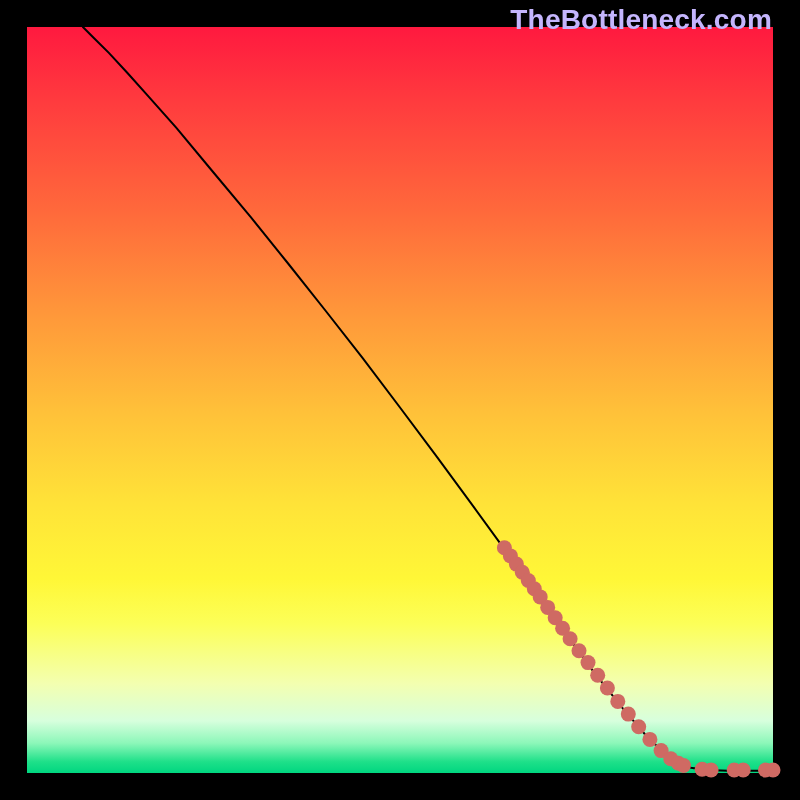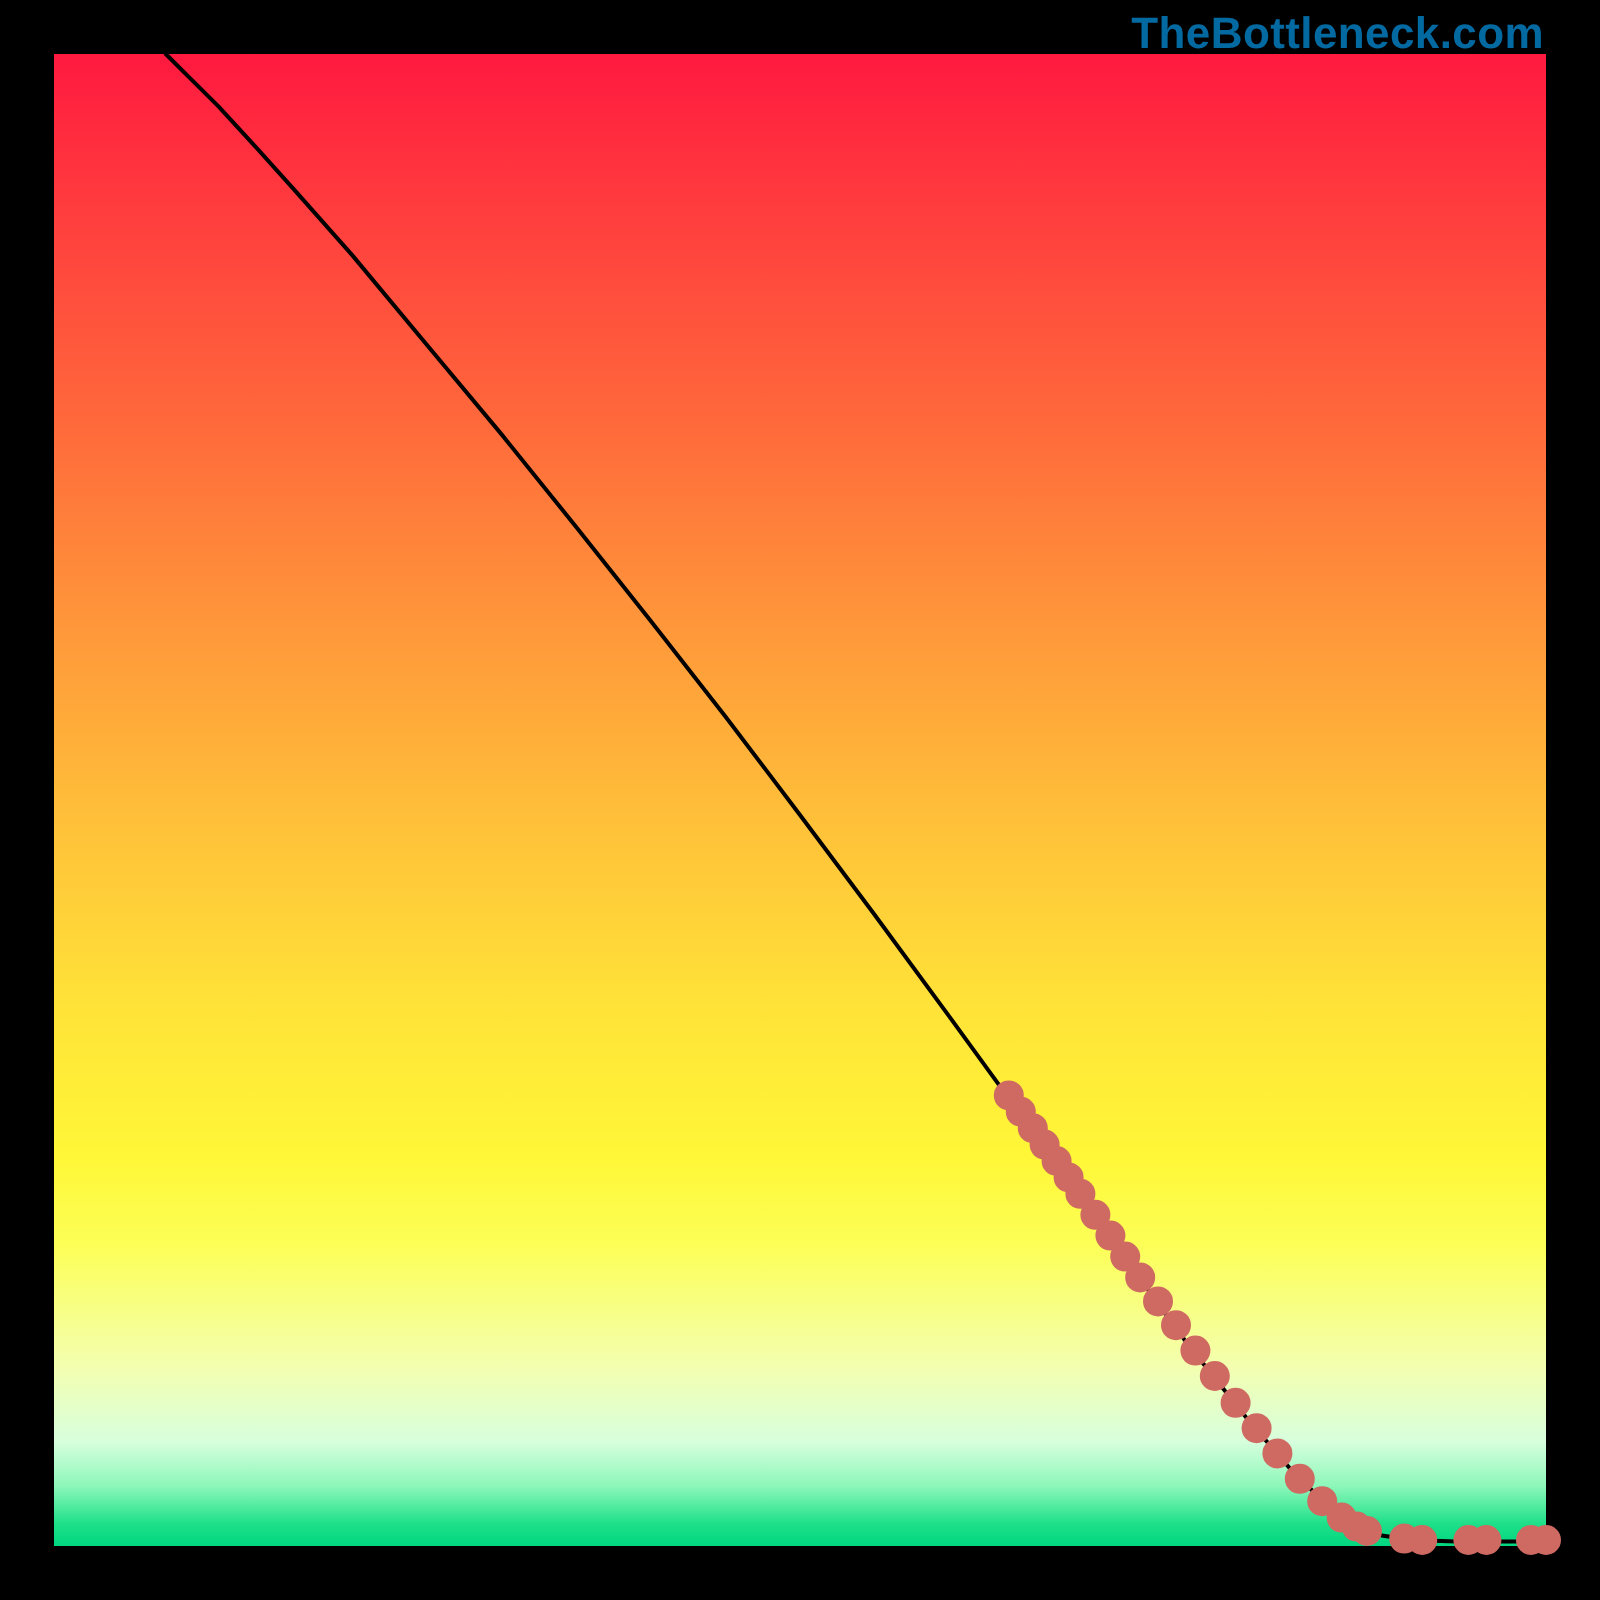--- a/index.html
+++ b/index.html
@@ -38,23 +38,23 @@
       #8cf7b9 96%,
       #1ee089 98.5%,
       #00d680 100%
     );
   }
   .watermark {
     position: absolute;
     top: 4px;
     right: 28px;
     font-family: Arial, Helvetica, sans-serif;
-    font-size: 22px;
+    font-size: 28px;
     font-weight: 560;
-    color: #0369a1;
+    color: #c4b5fd;
     letter-spacing: 0.2px;
   }
   svg.overlay {
     position: absolute;
     left: 27px;
     top: 27px;
     width: 746px;
     height: 746px;
     overflow: visible;
   }

